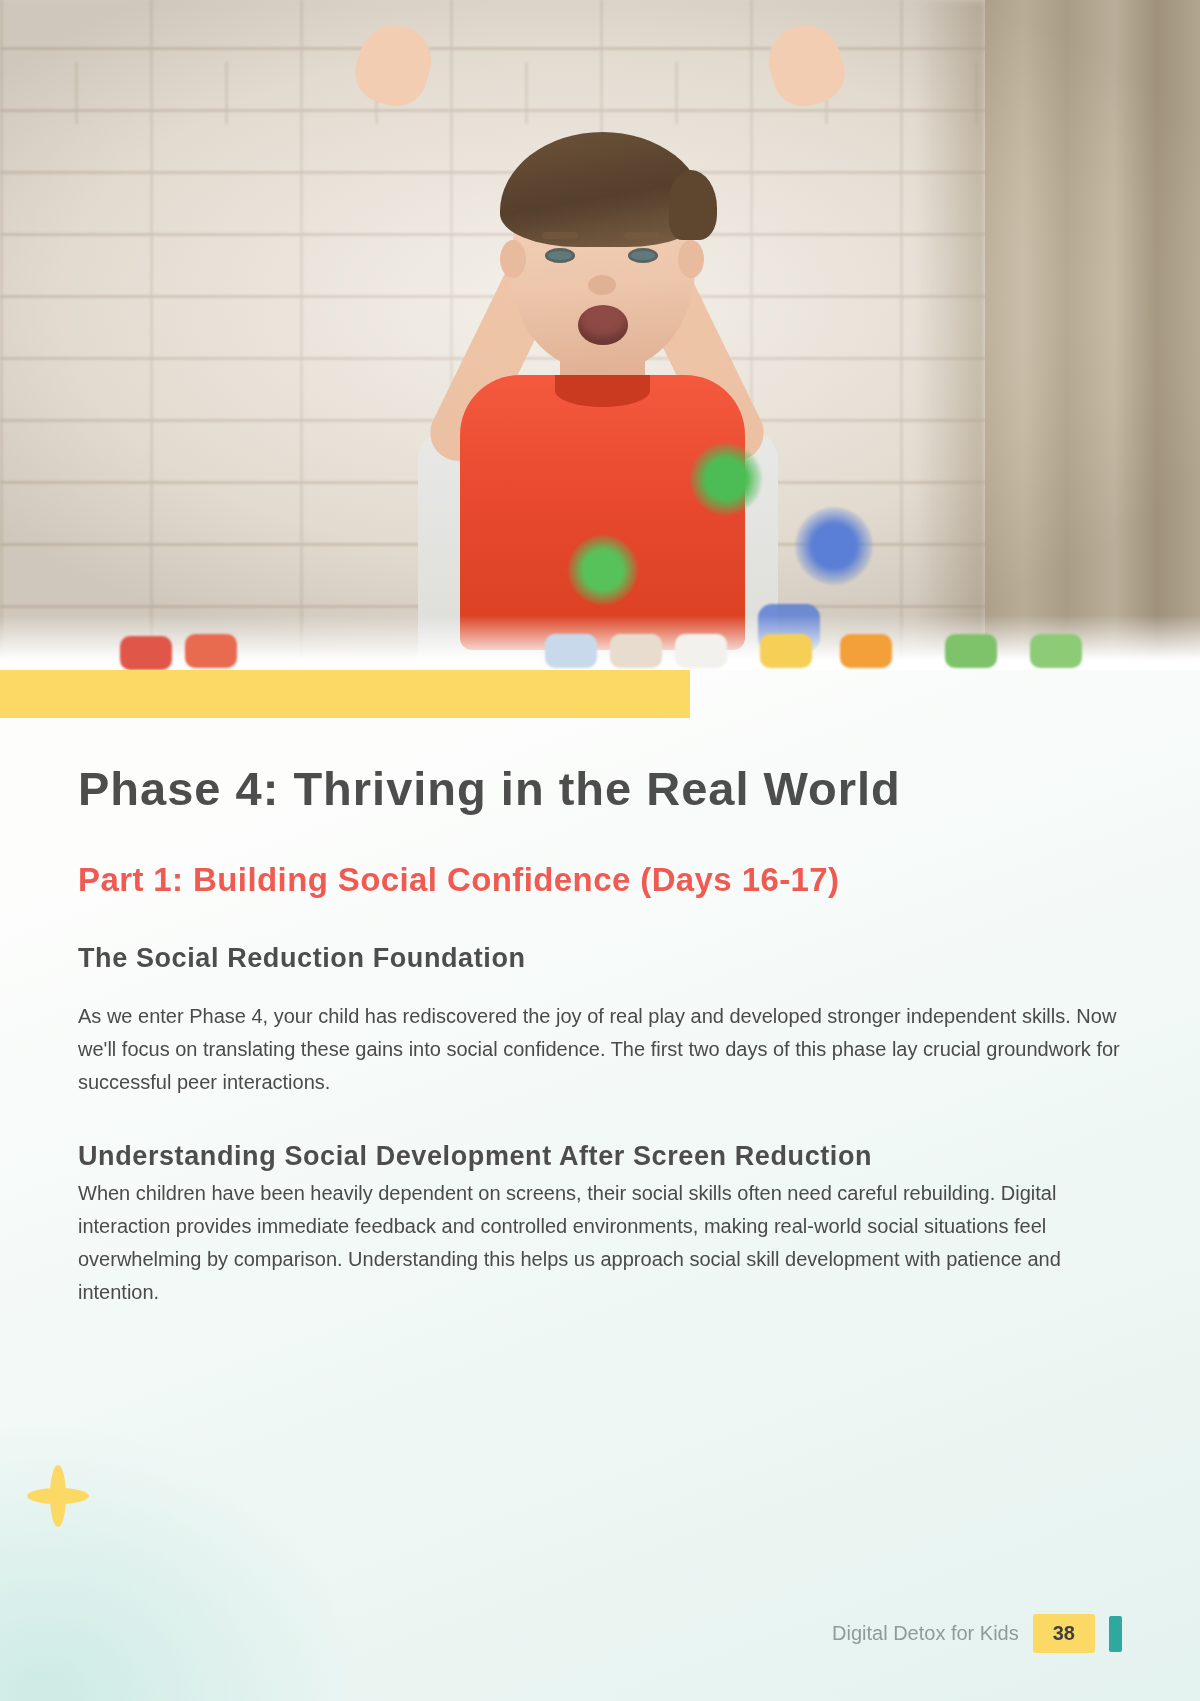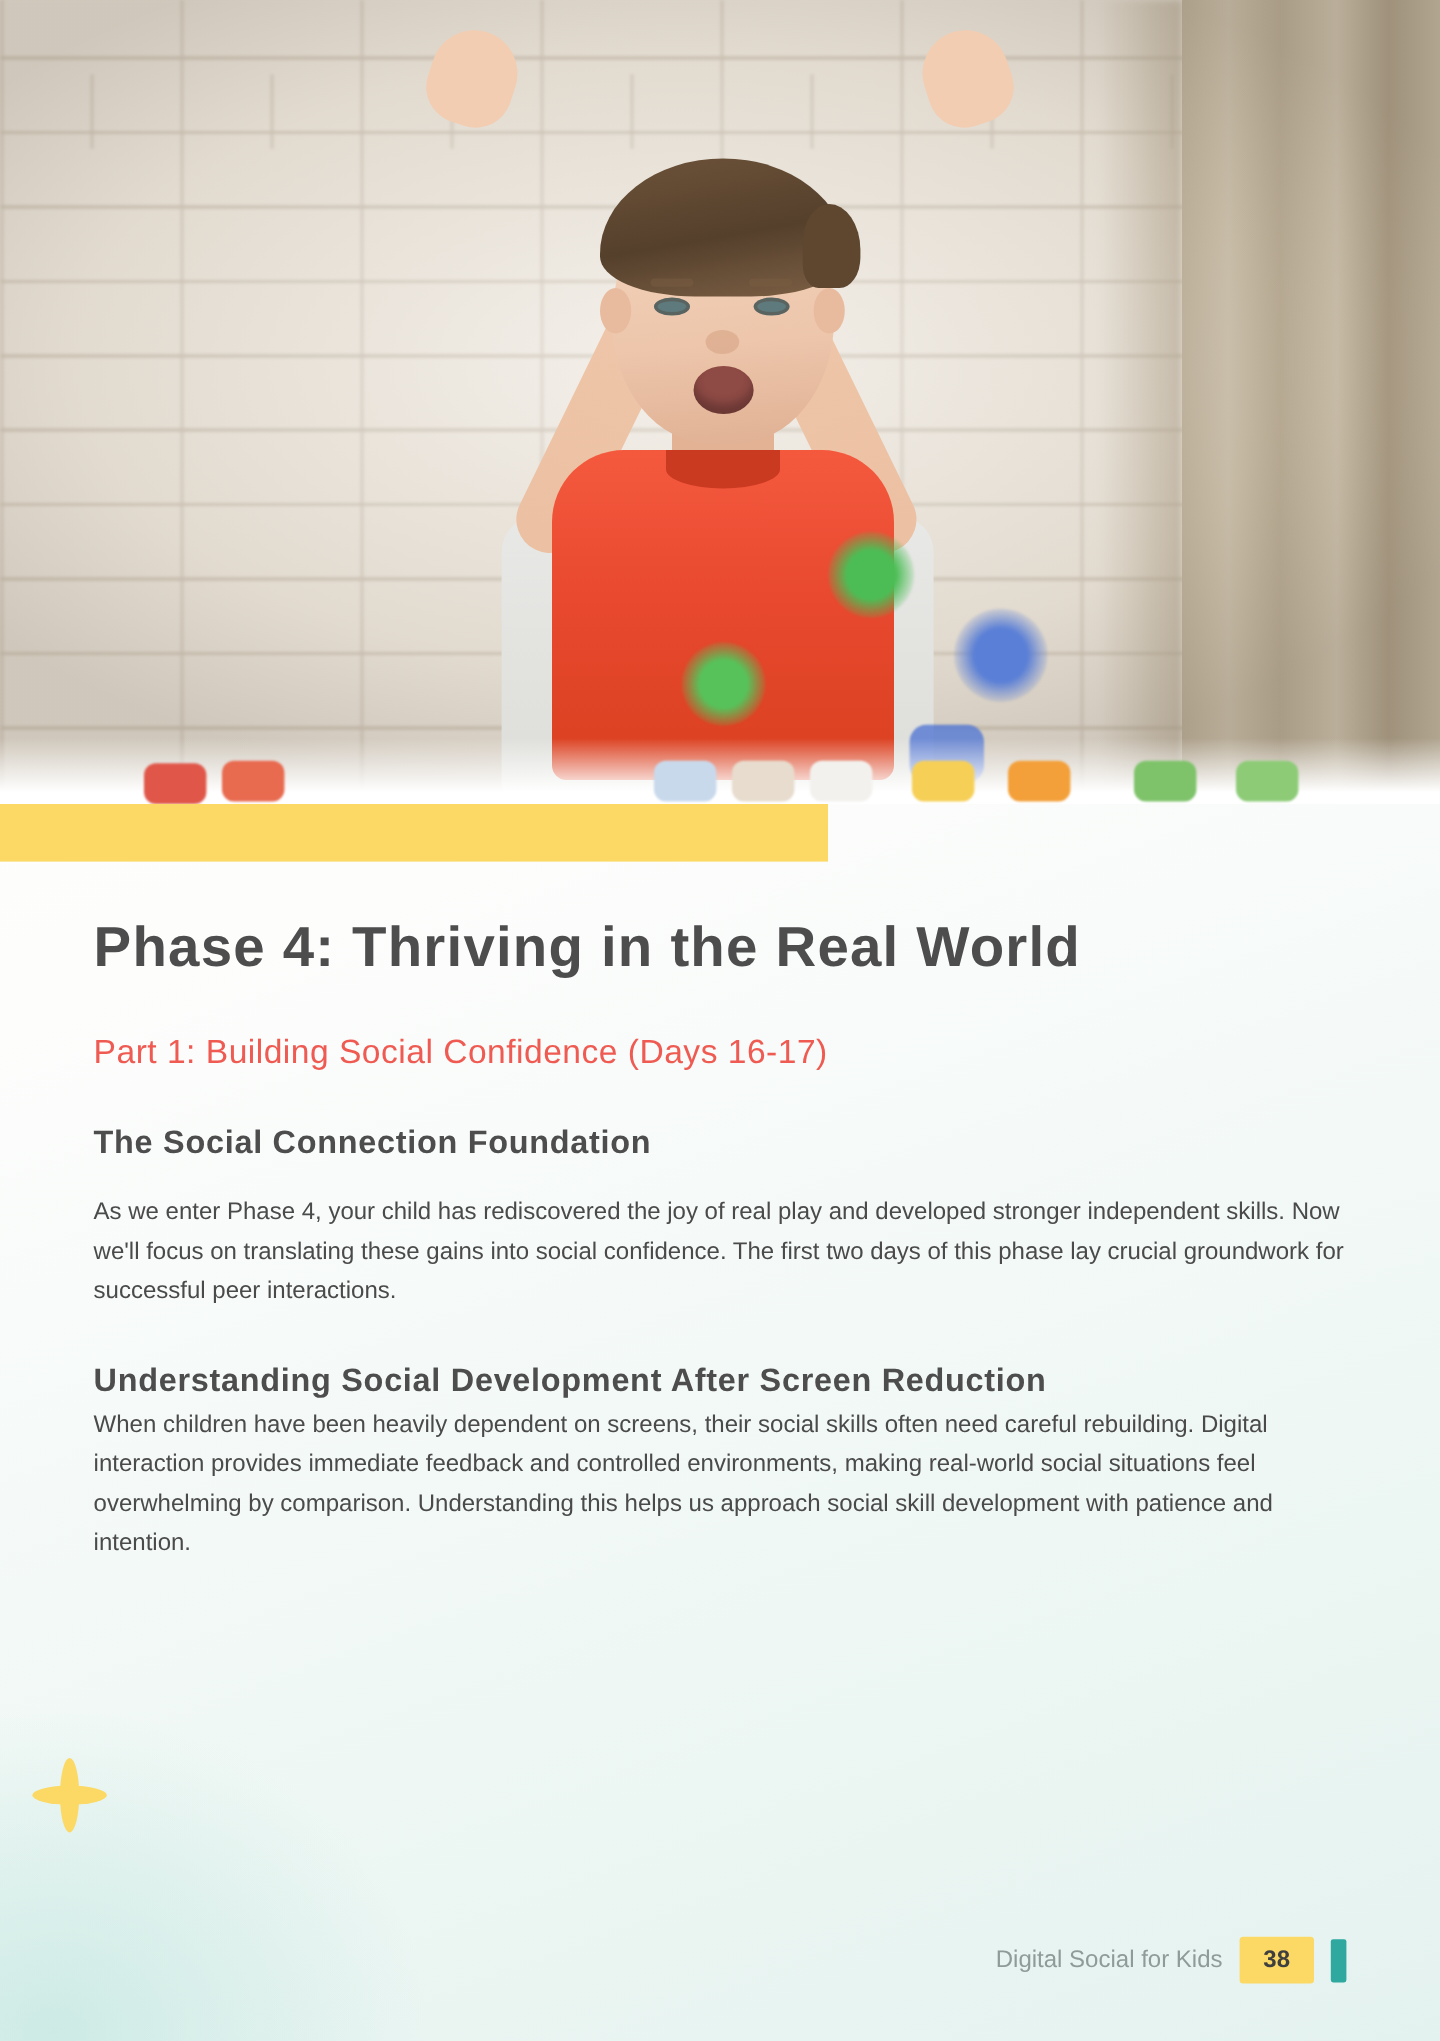--- a/index.html
+++ b/index.html
@@ -279,22 +279,22 @@
   }
   .page-title {
     font-size: 47px;
     font-weight: bold;
     color: #4d4d4d;
     letter-spacing: 1px;
     line-height: 1.25;
     margin: 0 0 42px 0;
   }
   .part-heading {
-    font-size: 28px;
-    font-weight: normal;
+    font-size: 33px;
+    font-weight: bold;
     color: #ef5b52;
     letter-spacing: 0.4px;
     margin: 0 0 40px 0;
   }
   .section-heading {
     font-size: 27px;
     font-weight: bold;
     color: #4d4d4d;
     letter-spacing: 0.6px;
     margin: 0 0 22px 0;
@@ -427,29 +427,29 @@
     </div>
   </div>
 
   <div class="yellow-bar"></div>
 
   <div class="content">
     <h1 class="page-title">Phase 4: Thriving in the Real World</h1>
 
     <h2 class="part-heading">Part 1: Building Social Confidence (Days 16-17)</h2>
 
-    <h3 class="section-heading">The Social Connection Foundation</h3>
+    <h3 class="section-heading">The Social Reduction Foundation</h3>
     <p class="body-text">As we enter Phase 4, your child has rediscovered the joy of real play and developed stronger independent skills. Now we'll focus on translating these gains into social confidence. The first two days of this phase lay crucial groundwork for successful peer interactions.</p>
 
     <h3 class="section-heading tight">Understanding Social Development After Screen Reduction</h3>
     <p class="body-text last">When children have been heavily dependent on screens, their social skills often need careful rebuilding. Digital interaction provides immediate feedback and controlled environments, making real-world social situations feel overwhelming by comparison. Understanding this helps us approach social skill development with patience and intention.</p>
   </div>
 
   <div class="corner-glow"></div>
   <div class="sparkle"></div>
 
   <div class="footer">
-    <span class="footer-label">Digital Social for Kids</span>
+    <span class="footer-label">Digital Detox for Kids</span>
     <span class="page-number-box">38</span>
     <span class="footer-tab"></span>
   </div>
 
 </div>
 
 </body></html>

